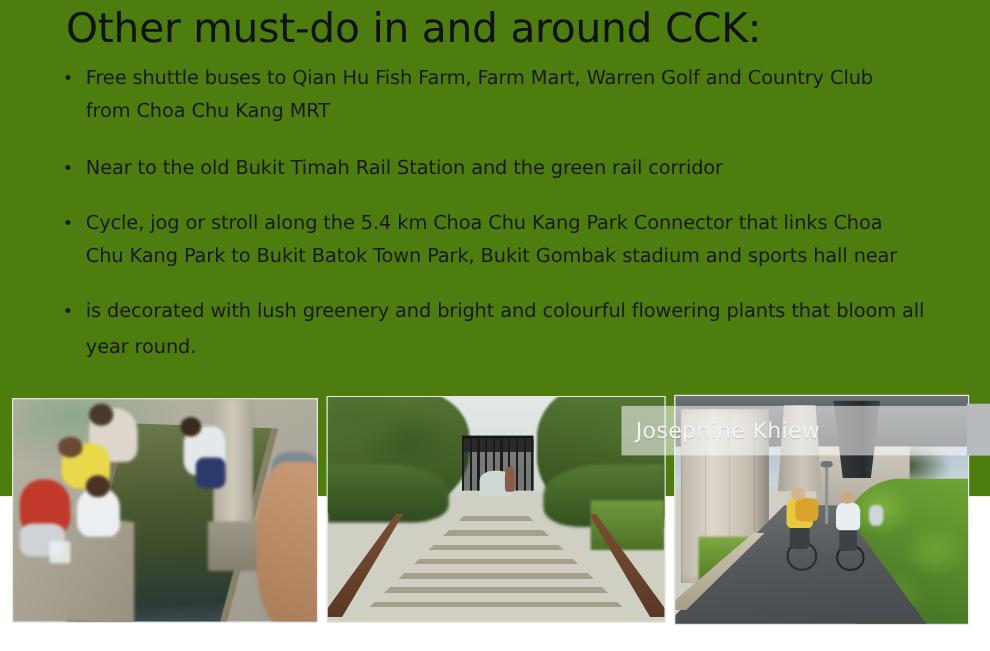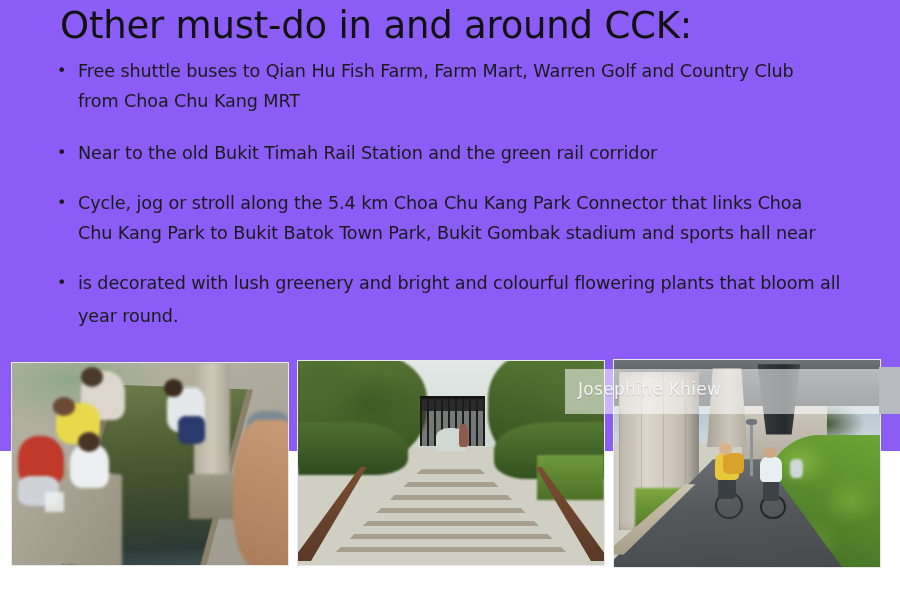--- a/index.html
+++ b/index.html
@@ -13,21 +13,21 @@
     position: relative;
     overflow: hidden;
     font-family: "Liberation Sans", sans-serif;
   }
 
   #slide {
     position: absolute;
     left: 0; top: 0;
     width: 900px;
     height: 451px;
-    background: #8b5cf6;
+    background: #4d7c0f;
   }
 
   
   #slide-title {
     position: absolute;
     left: 60px;
     top: 4px;
     font-size: 37px;
     font-weight: 400;
     letter-spacing: -0.2px;
@@ -394,21 +394,21 @@
     left: 879px;
     top: 367px;
     width: 21px;
     height: 47px;
     background: #b7bbbf;
   }
   #watermark-text {
     position: absolute;
     left: 578px;
     top: 379px;
-    font-size: 17px;
+    font-size: 20px;
     color: #f2f4f5;
     letter-spacing: 0.3px;
     text-shadow: 0 1px 1px rgba(0,0,0,0.18);
     font-family: "DejaVu Sans", sans-serif;
     white-space: nowrap;
   }
 </style>
 </head>
 <body>
 

